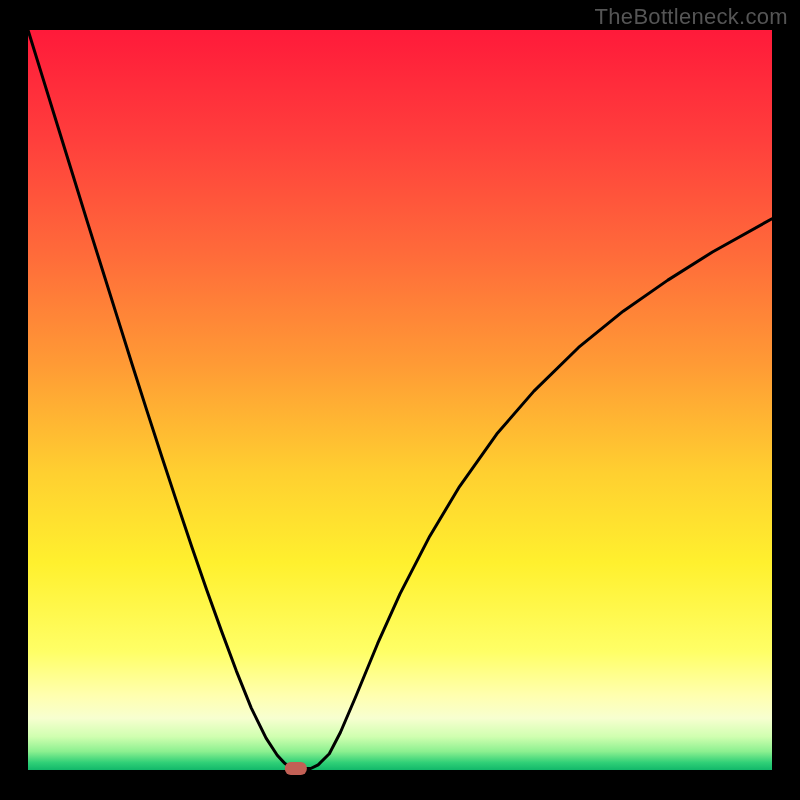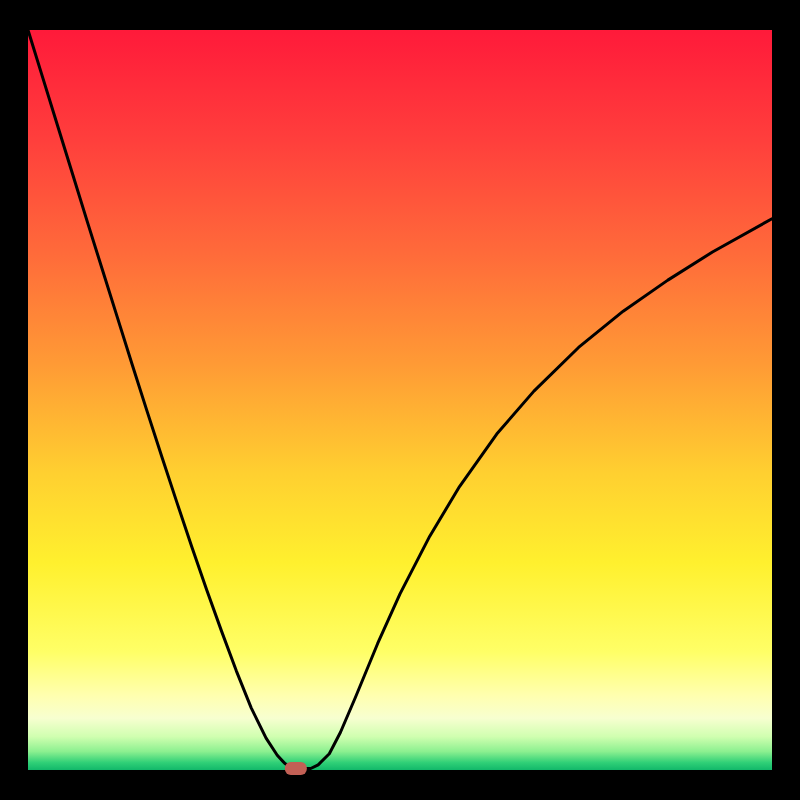--- a/index.html
+++ b/index.html
@@ -29,20 +29,21 @@
     user-select: none;
   }
   svg {
     display: block;
   }
 </style>
 </head>
 <body>
 
 <div class="frame">
+  <div class="watermark">TheBottleneck.com</div>
   <svg id="chart-svg" width="800" height="800" viewBox="0 0 800 800">
     <defs>
       <linearGradient id="bg-grad" x1="0" y1="0" x2="0" y2="1">
           <stop offset="0.00%" stop-color="#ff1a3a"></stop>
           <stop offset="15.00%" stop-color="#ff3f3c"></stop>
           <stop offset="30.00%" stop-color="#ff6a3a"></stop>
           <stop offset="45.00%" stop-color="#ff9a35"></stop>
           <stop offset="60.00%" stop-color="#ffd030"></stop>
           <stop offset="72.00%" stop-color="#fff02e"></stop>
           <stop offset="84.00%" stop-color="#ffff66"></stop>

